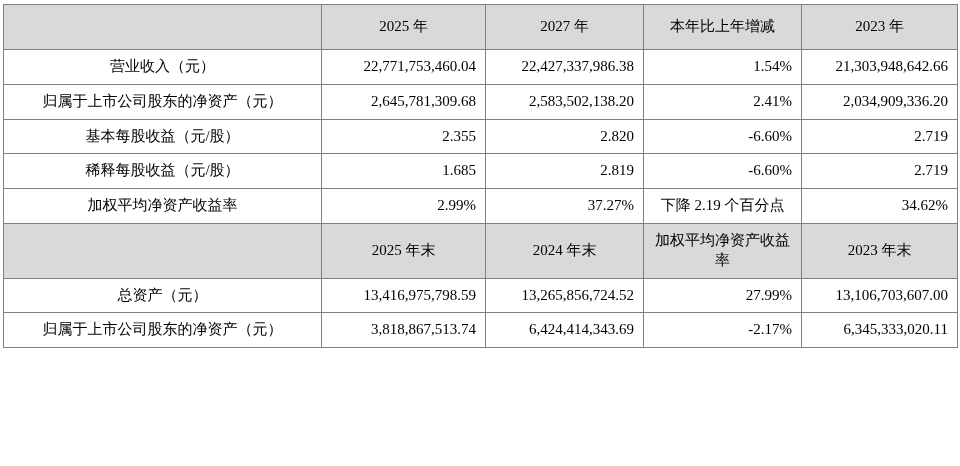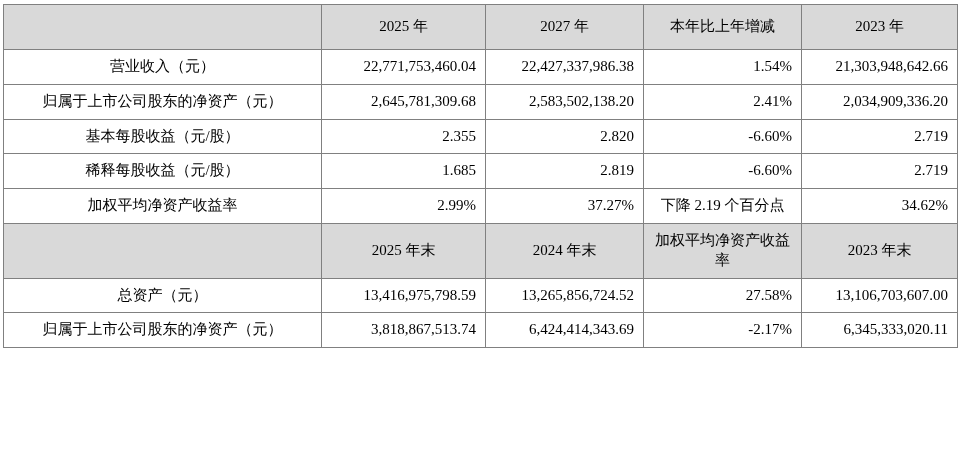--- a/index.html
+++ b/index.html
@@ -131,21 +131,21 @@
         <td>2025 年末</td>
         <td>2024 年末</td>
         <td>加权平均净资产收益率</td>
         <td>2023 年末</td>
       </tr>
 
       <tr>
         <td class="label">总资产（元）</td>
         <td class="num">13,416,975,798.59</td>
         <td class="num">13,265,856,724.52</td>
-        <td class="num">27.58%</td>
+        <td class="num">27.99%</td>
         <td class="num">13,106,703,607.00</td>
       </tr>
 
       <tr>
         <td class="label">归属于上市公司股东的净资产（元）</td>
         <td class="num">3,818,867,513.74</td>
         <td class="num">6,424,414,343.69</td>
         <td class="num">-2.17%</td>
         <td class="num">6,345,333,020.11</td>
       </tr>

